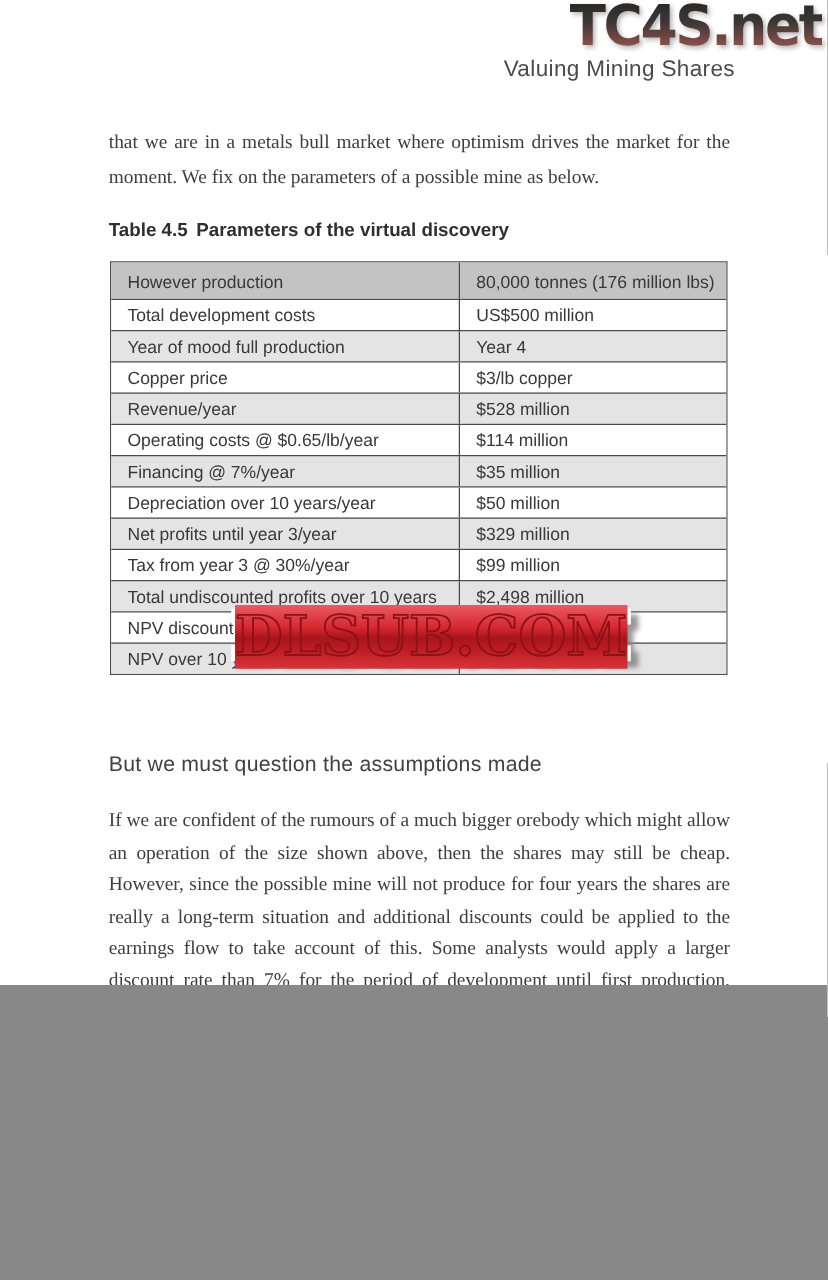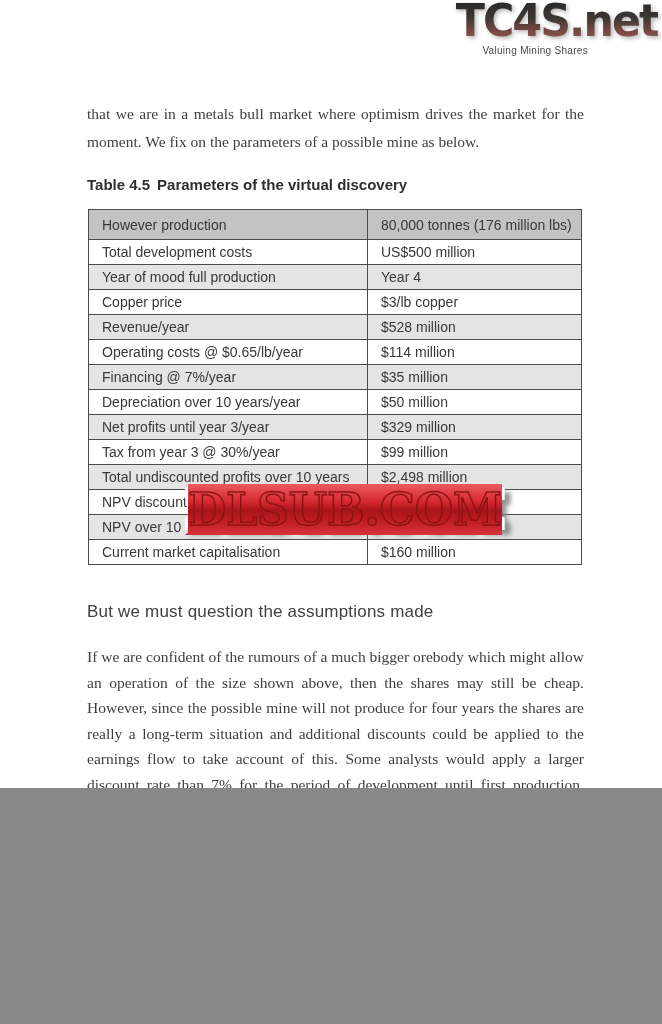--- a/index.html
+++ b/index.html
@@ -16,21 +16,21 @@
     font-family:"DejaVu Sans","Liberation Sans",sans-serif;
     font-weight:800; font-size:45px; letter-spacing:-2px;
     transform:scaleX(0.95); transform-origin:100% 0;
     background:linear-gradient(180deg,#262626 8%,#3c3734 45%,#7a4a43 72%,#9a635a 95%);
     -webkit-background-clip:text; background-clip:text; color:transparent;
     filter:drop-shadow(2px 2px 2px rgba(90,90,90,0.45));
   }
   .running-head {
     position:absolute; top:45px; right:74px;
     font-family:"Liberation Sans","DejaVu Sans",sans-serif;
-    font-size:10px; color:#4a4a4a; letter-spacing:0.3px;
+    font-size:18px; color:#4a4a4a; letter-spacing:0.3px;
   }
 
   
   .intro-para {
     position:absolute; left:87px; top:100px; width:497px;
     font-size:15.5px; line-height:28px; text-align:justify;
   }
   .table-caption {
     position:absolute; left:87px; top:176px;
     font-family:"Liberation Sans","DejaVu Sans",sans-serif;
@@ -163,24 +163,20 @@
         <div class="p-cell p-value">$2,498 million</div>
       </div>
       <div class="p-row">
         <div class="p-cell p-label">NPV discount r</div>
         <div class="p-cell p-value"></div>
       </div>
       <div class="p-row gray">
         <div class="p-cell p-label">NPV over 10 ye</div>
         <div class="p-cell p-value"></div>
       </div>
-      <div class="p-row">
-        <div class="p-cell p-label">Current market capitalisation</div>
-        <div class="p-cell p-value">$160 million</div>
-      </div>
     </div>
 
   <div class="wm dlsub-wm">
     <span class="layer stroke">DLSUB.COM</span>
     <span class="layer fill">DLSUB.COM</span>
   </div>
 
   <h2 class="section-heading">But we must question the assumptions made</h2>
 
   <p class="main-para">If we are confident of the rumours of a much bigger orebody which might allow an operation of the size shown above, then the shares may still be cheap. However, since the possible mine will not produce for four years the shares are really a long-term situation and additional discounts could be applied to the earnings flow to take account of this. Some analysts would apply a larger discount rate than 7% for the period of development until first production, others might arbitrarily cut the value of the cashflow being discounted during the development period. We must also not forget the knotty problem of what metal price assumption we want to make. Usually it is appropriate in speculative situations to use a price comfortably below the current market level for reasons of prudence. In a roaring metals bull market, as we have now, the shares may, however, reflect a far more optimistic mood</p>

